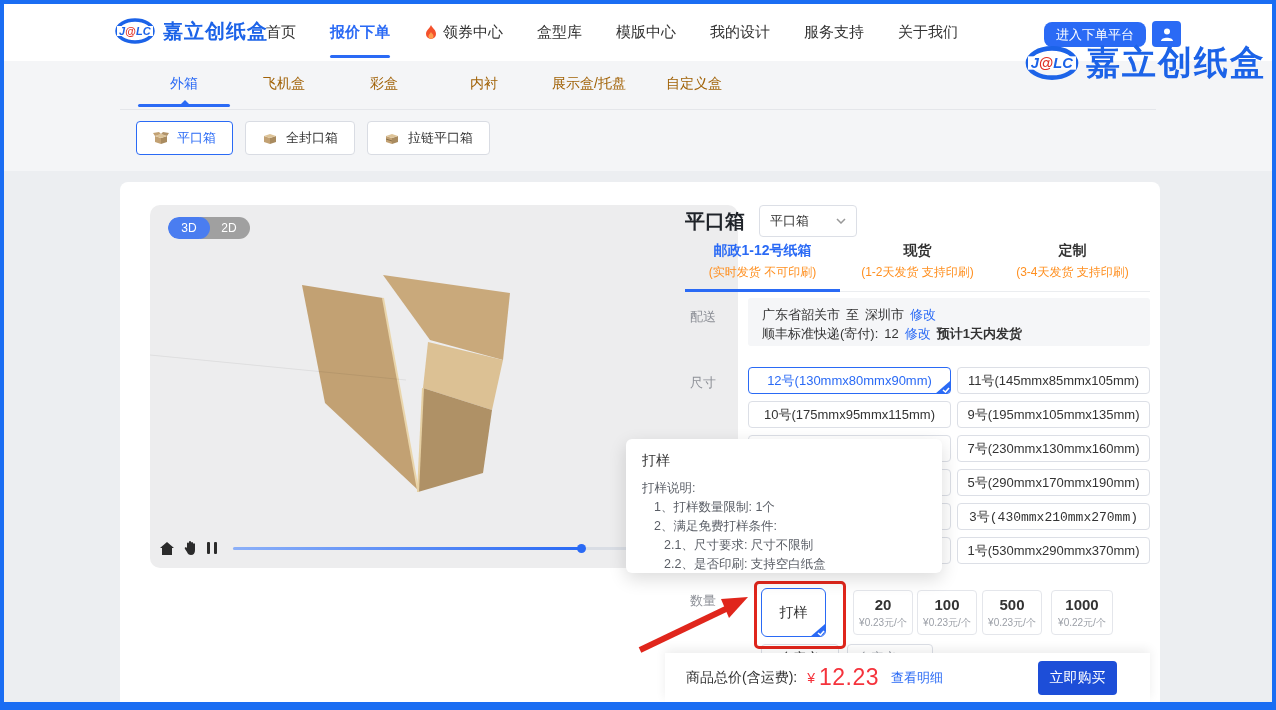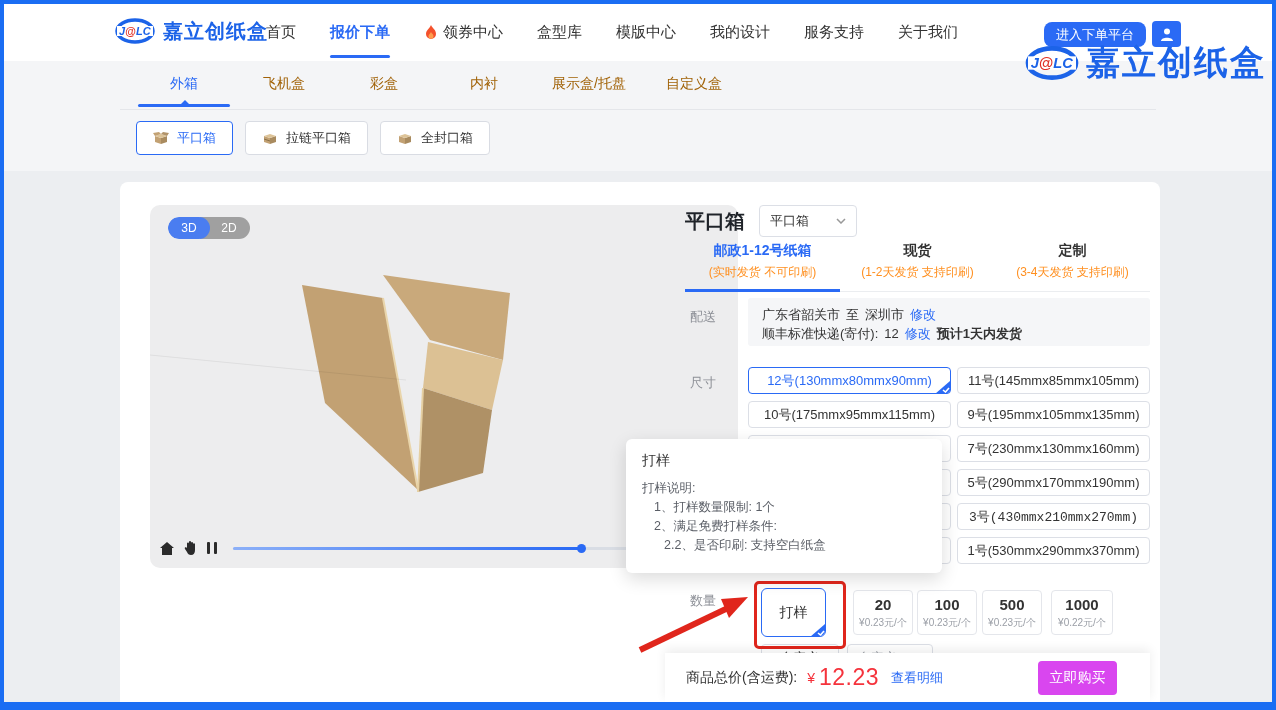--- a/index.html
+++ b/index.html
@@ -99,21 +99,21 @@
   .tt-line{font-size:12.5px;color:#5a5e66;line-height:19px;}
   .tt-indent1{padding-left:12px;}
   .tt-indent2{padding-left:22px;}
   
   .bottombar{position:absolute;left:665px;top:653px;width:485px;height:49px;background:#fff;z-index:9;
       box-shadow:0 -4px 10px rgba(0,0,0,.07);display:flex;align-items:center;}
   .total-label{font-size:14px;color:#333;margin-left:21px;}
   .cur{font-size:14px;color:#f5333c;margin-left:10px;}
   .amount{font-size:23px;color:#f5333c;margin-left:4px;letter-spacing:.5px;}
   .detail-link{font-size:13px;color:#2a6af5;margin-left:12px;cursor:pointer;}
-  .buy-btn{position:absolute;right:33px;top:8px;width:79px;height:34px;background:#d946ef;color:#fff;border:none;border-radius:4px;
+  .buy-btn{position:absolute;right:33px;top:8px;width:79px;height:34px;background:#1d4ed8;color:#fff;border:none;border-radius:4px;
       font-size:14px;cursor:pointer;}
   .arrow-svg{position:absolute;left:628px;top:588px;z-index:13;pointer-events:none;}
 </style>
 </head>
 <body>
 
 <div class="header">
   <div class="logo">
     <svg class="logo-badge" viewBox="0 0 40 30">
       <ellipse cx="20" cy="15" rx="18" ry="11" fill="none" stroke="#1c63e8" stroke-width="3.5"></ellipse>
@@ -194,31 +194,31 @@
           <polygon points="2,5 0,2 6,1 8,3" fill="#c2a173"></polygon>
         <polygon points="14,5 16,2 10,1 8,3" fill="#b2946a"></polygon>
       </svg>
       <span>平口箱</span>
     </div>
     <div class="subtype">
       <svg width="16" height="14" viewBox="0 0 16 14">
         <polygon points="2,5 8,7 8,13 2,11" fill="#c2a173"></polygon>
           <polygon points="8,7 14,5 14,11 8,13" fill="#a98b5f"></polygon>
         <polygon points="2,5 8,3 14,5 8,7" fill="#ddc397"></polygon>
-          <line x1="2" y1="8" x2="8" y2="10" stroke="#8a7048" stroke-width="1"></line>
       </svg>
-      <span>拉链平口箱</span>
+      <span>全封口箱</span>
     </div>
     <div class="subtype">
       <svg width="16" height="14" viewBox="0 0 16 14">
         <polygon points="2,5 8,7 8,13 2,11" fill="#c2a173"></polygon>
           <polygon points="8,7 14,5 14,11 8,13" fill="#a98b5f"></polygon>
         <polygon points="2,5 8,3 14,5 8,7" fill="#ddc397"></polygon>
+          <line x1="2" y1="8" x2="8" y2="10" stroke="#8a7048" stroke-width="1"></line>
       </svg>
-      <span>全封口箱</span>
+      <span>拉链平口箱</span>
     </div>
   </div>
 </div>
 
 <div class="maincard">
 
   <div class="viewer">
     <div class="toggle">
       <div class="seg seg-3d">3D</div>
       <div class="seg seg-2d">2D</div>
@@ -387,20 +387,21 @@
       <div class="custom-input">自定义</div>
     </div>
   </div>
 </div>
 
 <div class="tooltip">
   <div class="tt-title">打样</div>
   <div class="tt-line">打样说明:</div>
   <div class="tt-line tt-indent1">1、打样数量限制: 1个</div>
   <div class="tt-line tt-indent1">2、满足免费打样条件:</div>
+  <div class="tt-line tt-indent2">2.1、尺寸要求: 尺寸不限制</div>
   <div class="tt-line tt-indent2">2.2、是否印刷: 支持空白纸盒</div>
 </div>
 
 <svg class="arrow-svg" width="135" height="72" viewBox="0 0 135 72">
   <line x1="12" y1="62" x2="102" y2="19" stroke="#e0261c" stroke-width="6"></line>
   <polygon points="120,9 101,30 93,11" fill="#e0261c"></polygon>
 </svg>
 
 <div class="bottombar">
   <span class="total-label">商品总价(含运费):</span>

